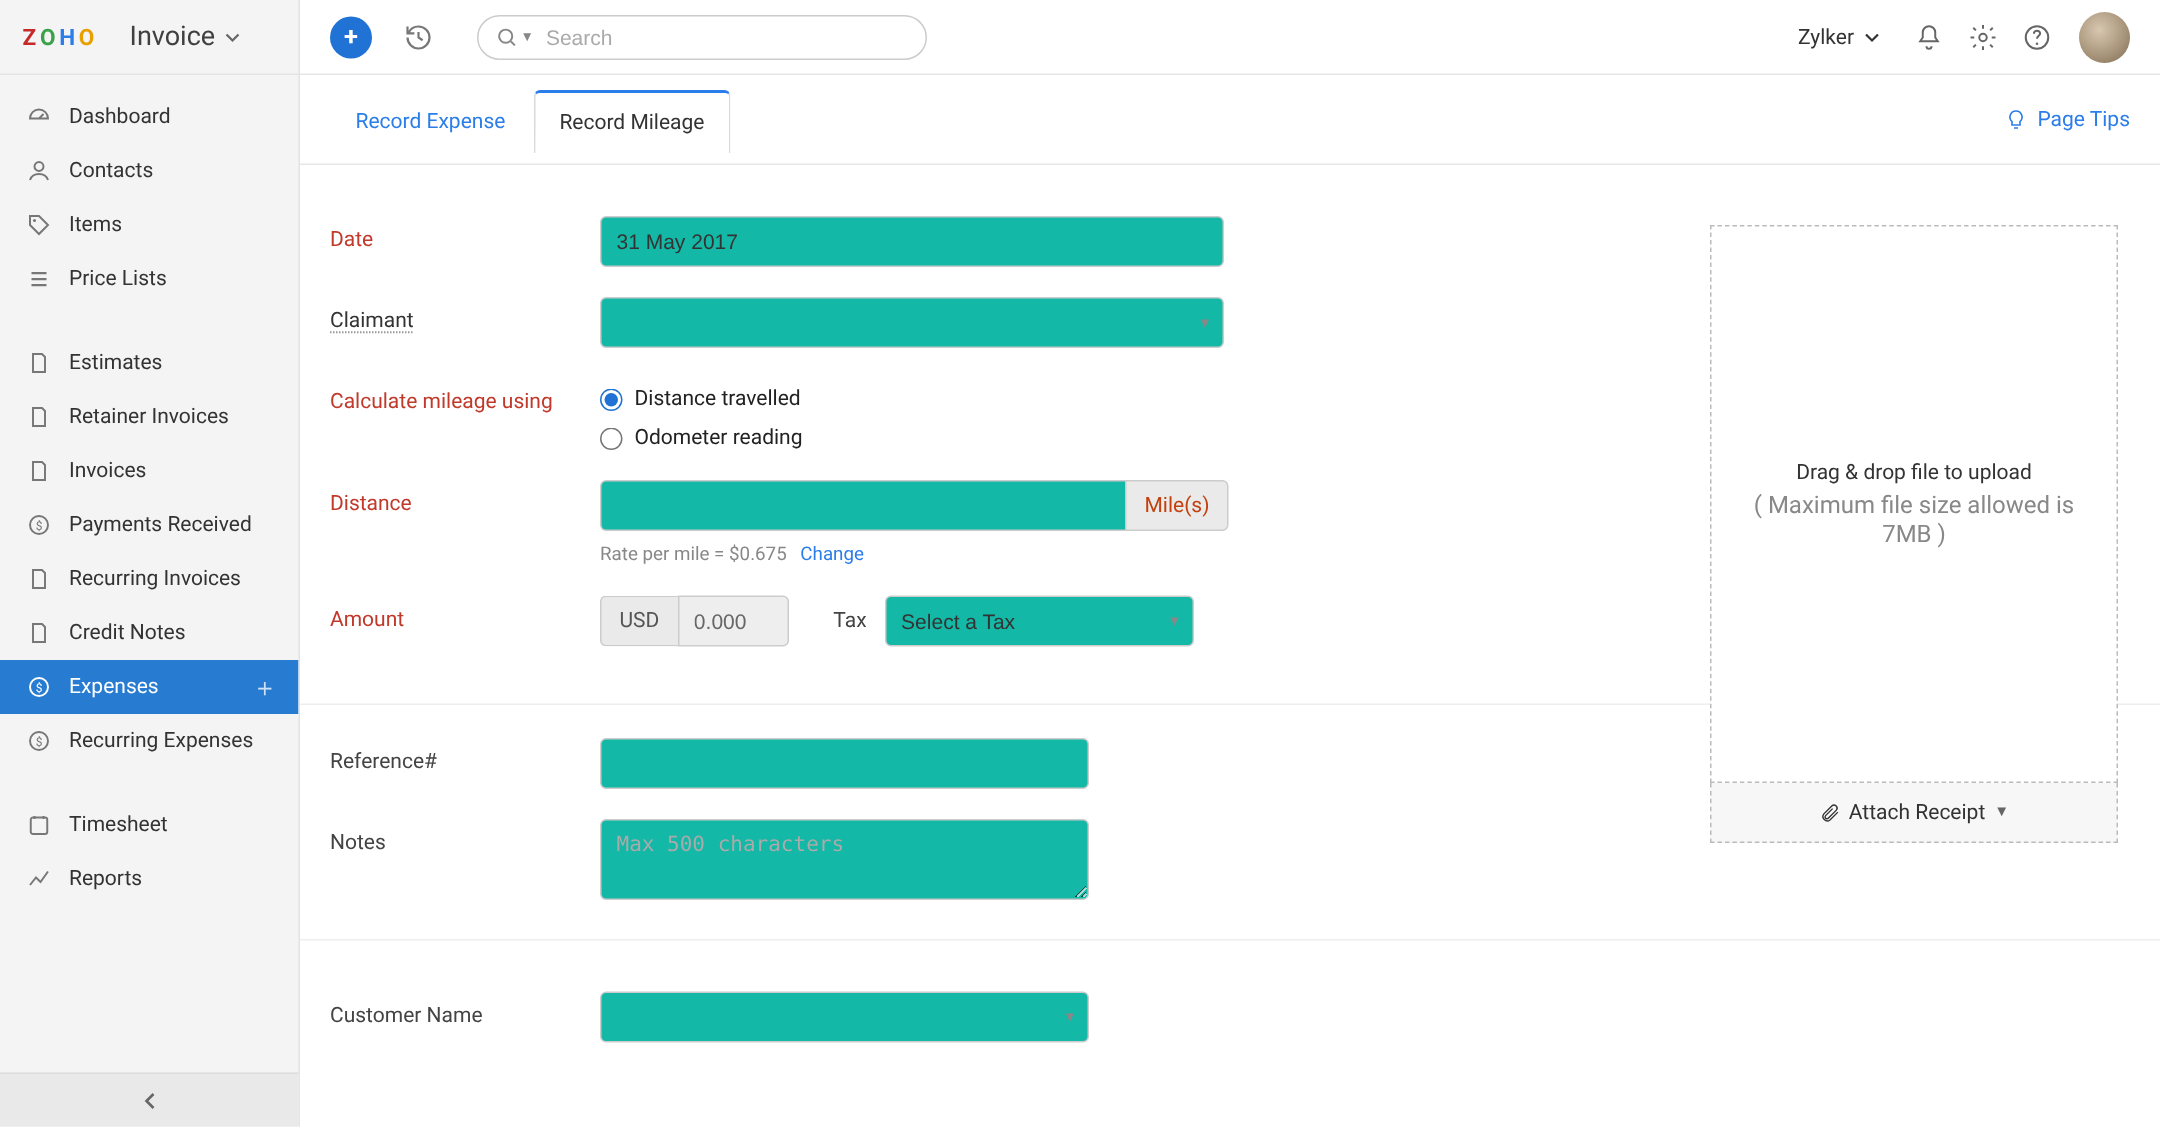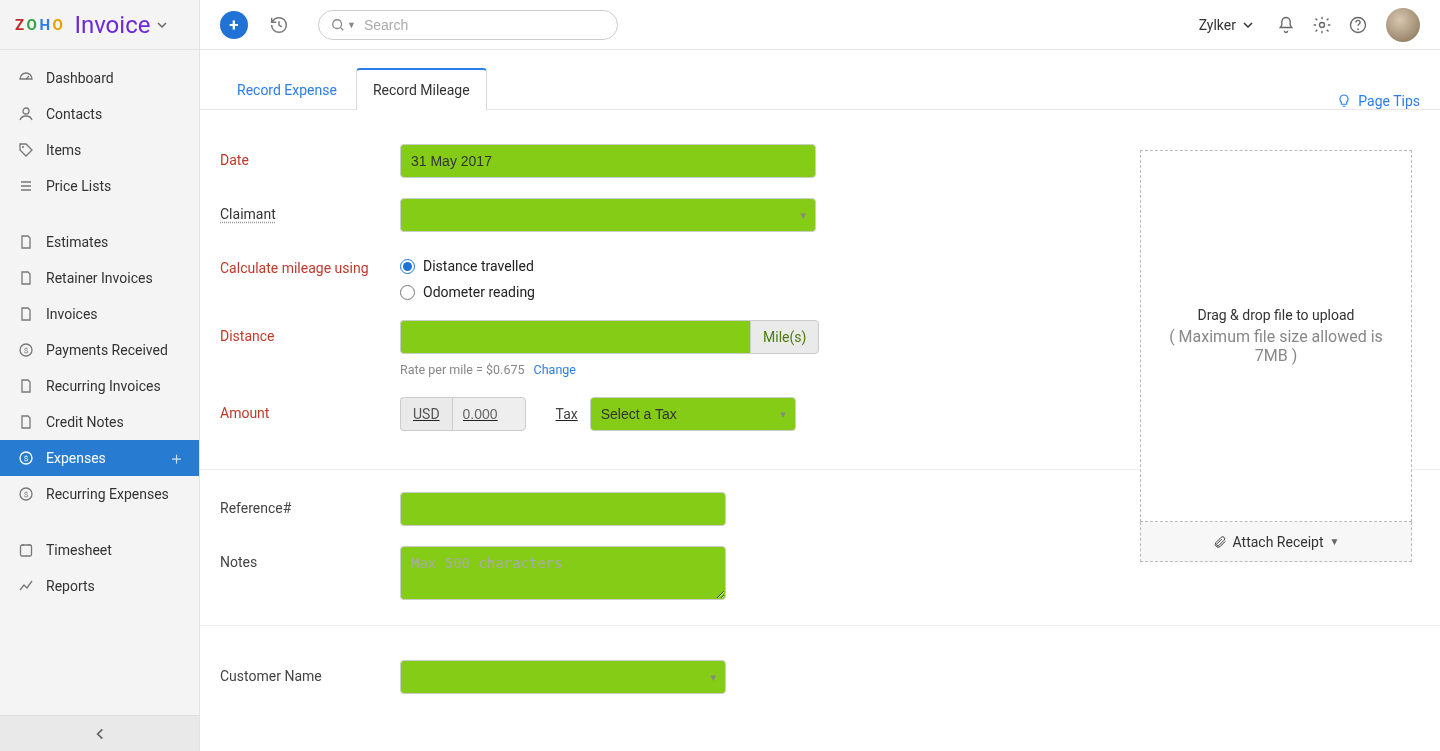--- a/index.html
+++ b/index.html
@@ -45,21 +45,21 @@
   }
   .sidebar .brand {
     height: 50px; display: flex; align-items: center; padding: 0 14px; border-bottom: 1px solid #e3e3e3;
   }
   .sidebar .brand .zoho {
     font-weight: 700; font-size: 15px; letter-spacing: 0.5px;
     display: inline-flex;
   }
   .sidebar .brand .zoho span { padding: 0 1px; border-radius: 2px; }
   .sidebar .brand .zoho .z{color:#c52a2a}.o1{color:#3aa14b}.h{color:#2b7de9}.o2{color:#e89f00}
-  .sidebar .brand .app-name { font-size: 24px; font-weight: 400; margin-left: 10px; color:#6d28d9; }
+  .sidebar .brand .app-name { font-size: 18px; font-weight: 400; margin-left: 22px; color:#404040; }
   .sidebar .brand .chev { margin-left: 6px; color:#666; }
   .sidebar .navlist { flex: 1; overflow-y: auto; padding: 10px 0; }
   .sidebar .nav-item {
     display: flex; align-items: center; padding: 10px 16px; font-size: 14px;
     color: #333; cursor: pointer; position: relative;
   }
   .sidebar .nav-item .nicon { width: 20px; color:#777; margin-right: 10px; display:flex; justify-content:center; }
   .sidebar .nav-item .plus-add {
     position: absolute; right: 14px; color: #cfd9e8; font-size: 17px;
   }
@@ -71,21 +71,21 @@
     height: 36px; background: #e9e9e9; display:flex; align-items:center; justify-content:center;
     color:#666; cursor:pointer; border-top:1px solid #ddd;
   }
 
   
   .main {
     position: absolute; top: 50px; left: 200px; right: 0; bottom: 0;
     overflow-y: auto; background: #fff;
   }
   .tabbar {
-    display: flex; align-items: flex-end; padding: 0 20px; border-bottom: 1px solid #e6e6e6;
+    display: flex; align-items: center; padding: 0 20px; border-bottom: 1px solid #e6e6e6;
     height: 60px; background:#fff;
   }
   .tabbar .tab {
     padding: 12px 16px; font-size: 14px; color: #2b7de9; cursor: pointer;
     border: 1px solid transparent; border-bottom: none; margin-right: 2px;
     border-radius: 4px 4px 0 0; position: relative; top: 1px;
   }
   .tabbar .tab.active {
     color: #333; border-color: #d9d9d9; border-top: 2px solid #2b7de9; background:#fff;
   }
@@ -102,41 +102,41 @@
   .row { display: flex; align-items: flex-start; padding: 10px 20px; }
   .row .label {
     width: 180px; padding-top: 8px; color: #444; flex-shrink: 0;
   }
   .row .label.req { color: #c0392b; }
   .row .label.dashed { text-decoration: underline dotted #999; text-underline-offset: 3px; color:#333; }
   .row .field { flex: 0 0 auto; }
 
   .input, .select {
     height: 34px; border: 1px solid #ccc; border-radius: 4px; padding: 0 10px;
-    font-size: 14px; color: #333; background: #84cc16; outline: none;
+    font-size: 14px; color: #333; background: #14b8a6; outline: none;
   }
   .select { appearance: none; padding-right: 28px; position: relative; }
   .select-wrap { position: relative; display: inline-block; }
   .select-wrap .arrow {
     position: absolute; right: 10px; top: 50%; transform: translateY(-50%);
     color: #888; pointer-events: none; font-size: 11px;
   }
   .w-lg { width: 416px; }
   .w-md { width: 326px; }
   .w-sm { width: 206px; }
 
   .radio-group { display: flex; flex-direction: column; gap: 10px; padding-top: 6px; }
   .radio-option { display: flex; align-items: center; gap: 8px; cursor: pointer; }
   .radio-option input { width: 15px; height: 15px; accent-color: #2073d4; }
 
   .input-group { display: flex; }
   .input-group .input { border-radius: 4px 0 0 4px; border-right: none; }
   .input-group .addon {
     background: #eaeaea; border: 1px solid #ccc; border-radius: 0 4px 4px 0;
-    padding: 0 12px; display: flex; align-items: center; color:#4d7c0f;
+    padding: 0 12px; display: flex; align-items: center; color:#c2410c;
   }
   .hint { font-size: 12.5px; color: #888; margin-top: 8px; }
   .hint .link { color: #2b7de9; cursor: pointer; margin-left: 6px; }
 
   .amount-group { display: flex; }
   .amount-group .ccy {
     background: #eaeaea; border: 1px solid #ccc; border-right: none;
     border-radius: 4px 0 0 4px; padding: 0 12px; display: flex; align-items: center; color:#555;
   }
   .amount-group .input { border-radius: 0 4px 4px 0; background:#eeeeee; color:#666; width: 74px; }
@@ -420,21 +420,21 @@
             <div class="addon">Mile(s)</div>
           </div>
           <div class="hint">
             <span>Rate per mile = $0.675</span>
             <span class="link">Change</span>
           </div>
         </div>
       </div>
       <div class="row">
         <div class="label req">Amount</div>
-        <div class="field" style="display:flex;text-decoration:underline;">
+        <div class="field" style="display:flex;">
           <div class="amount-group">
             <div class="ccy">USD</div>
             <input class="input" type="text" readonly="" value="0.000" style="">
           </div>
           <div class="tax-block">
             <span class="tlabel">Tax</span>
             <div class="select-wrap">
               <select class="select w-sm">
                 <option>Select a Tax</option>
               </select>

